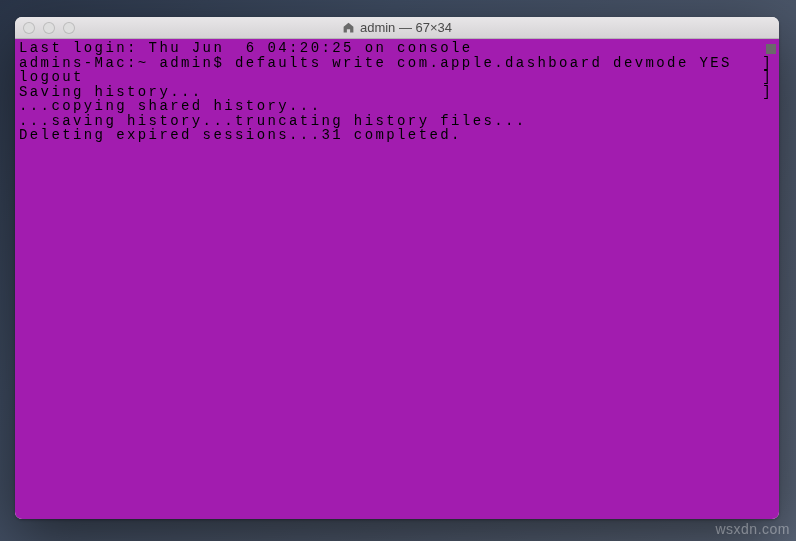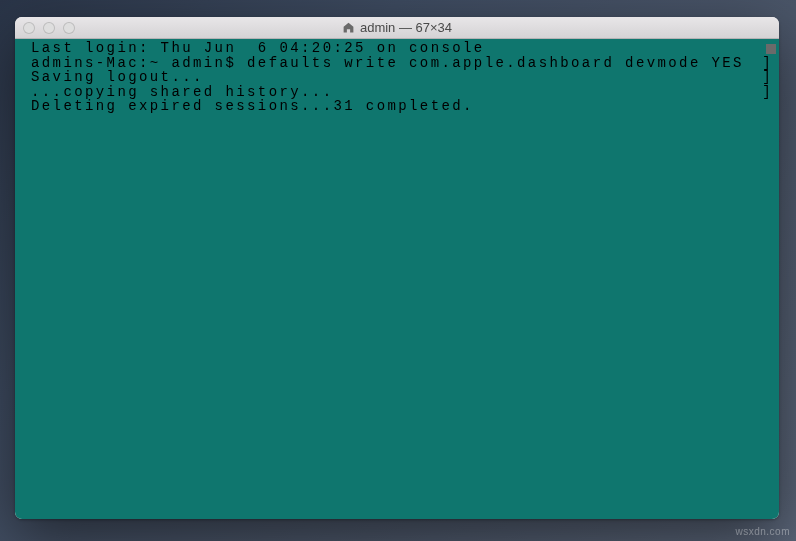--- a/index.html
+++ b/index.html
@@ -62,22 +62,22 @@
       gap: 5px;
       pointer-events: none;
     }
     .home-icon {
       display: inline-flex;
       width: 13px;
       height: 13px;
     }
     .terminal-body {
       flex: 1;
-      background: #0f766e;
-      padding: 2px 16px;
+      background: #a21caf;
+      padding: 2px 4px;
       font-family: "Courier New", Courier, monospace;
       font-size: 14px;
       line-height: 14.5px;
       letter-spacing: 2.4px;
       color: #000;
       overflow: hidden;
       position: relative;
       font-weight: 500;
     }
     .scrollbar-stub {
@@ -106,21 +106,21 @@
       right: 6px;
       font-family: "Courier New", Courier, monospace;
       font-size: 14px;
       letter-spacing: 2.4px;
       color: #000;
     }
     .watermark {
       position: absolute;
       bottom: 4px;
       right: 6px;
-      font-size: 10px;
+      font-size: 14px;
       color: rgba(255,255,255,0.35);
       letter-spacing: 0.5px;
     }
   </style>
 </head>
 <body>
 
 <div class="window">
   <div class="titlebar">
     <div class="traffic-lights">
@@ -137,21 +137,23 @@
       <span>admin — 67×34</span>
     </div>
   </div>
 
   <div class="terminal-body">
     <div class="line">Last login: Thu Jun  6 04:20:25 on console</div>
     <div class="line">admins-Mac:~ admin$ defaults write com.apple.dashboard devmode YES</div>
     <span class="cont-bracket" style="top:17px">]</span>
     <span class="cont-bracket" style="top:31px">]</span>
     <span class="cont-bracket" style="top:46px">]</span>
-    <div class="line">Saving logout...</div>
+    <div class="line">logout</div>
+    <div class="line">Saving history...</div>
     <div class="line">...copying shared history...</div>
+    <div class="line">...saving history...truncating history files...</div>
     <div class="line">Deleting expired sessions...31 completed.</div>
     <div class="spacer"></div>
   </div>
   <div class="scrollbar-stub"></div>
 </div>
 
 <div class="watermark">wsxdn.com</div>
 
 </body></html>

